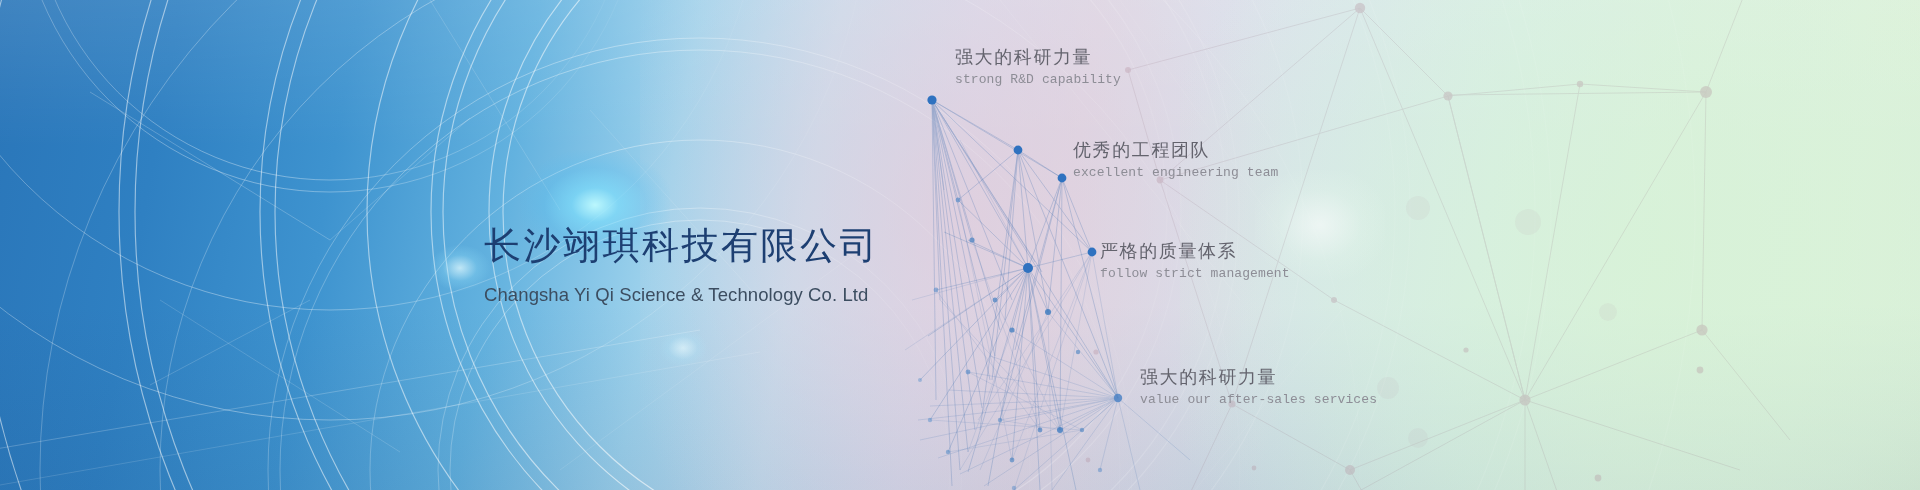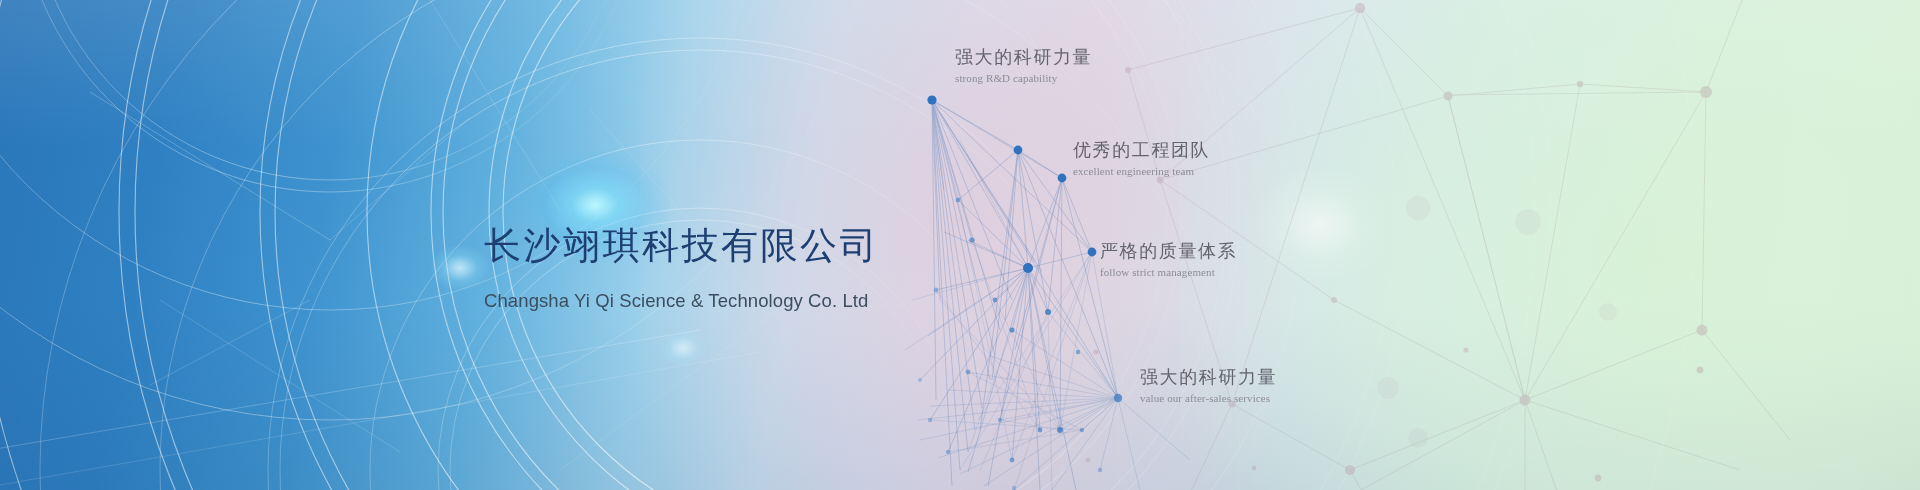--- a/index.html
+++ b/index.html
@@ -99,42 +99,42 @@
   }
   #title-cn{
     font-family:"Liberation Serif", serif;
     font-size:37px;
     letter-spacing:2.5px;
     color:#1d3f72;
     line-height:1.16;
     white-space:nowrap;
   }
   #title-en{
-    margin-top:22px;
+    margin-top:16px;
     font-family:"Liberation Sans", sans-serif;
     font-size:18.5px;
     letter-spacing:0.1px;
     color:#3c4d60;
     white-space:nowrap;
   }
 
   .feature{
     position:absolute;
     white-space:nowrap;
   }
   .feature .f-cn{
     font-family:"Liberation Serif", serif;
     font-size:18px;
     letter-spacing:1.6px;
     color:#63636d;
     line-height:1.3;
   }
   .feature .f-en{
-    font-family:Liberation Serif, serif;
-    font-size:11px;
+    font-family:Liberation Mono, monospace;
+    font-size:13px;
     letter-spacing:0.1px;
     color:#8d8d96;
     line-height:1.4;
     margin-top:2px;
   }
   #feature-0{ left:955px; top:46px; }
   #feature-1{ left:1073px; top:139px; }
   #feature-2{ left:1100px; top:240px; }
   #feature-3{ left:1140px; top:366px; }
 </style>

